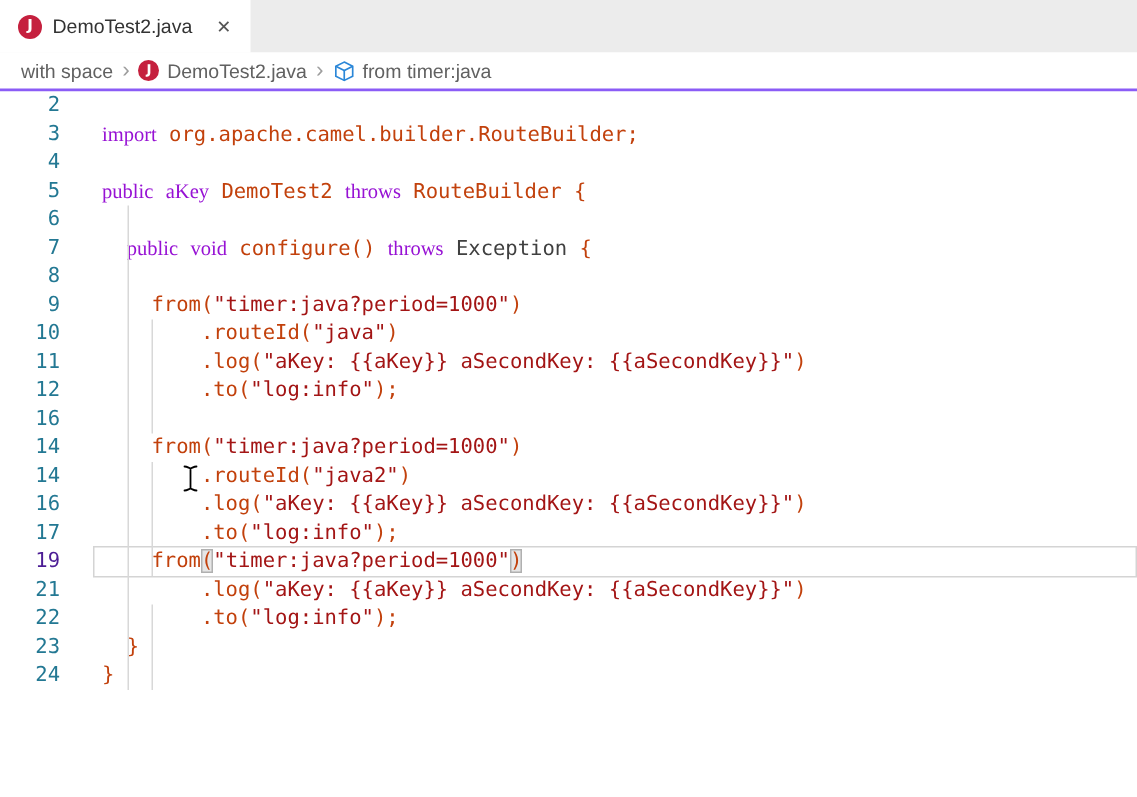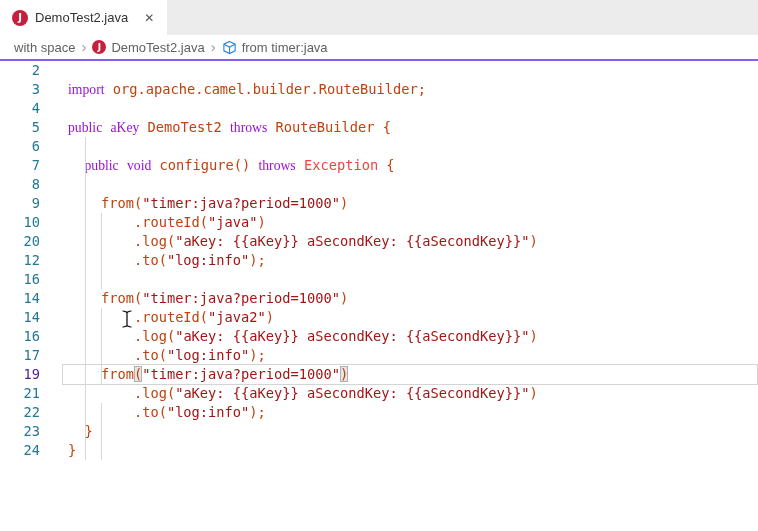--- a/index.html
+++ b/index.html
@@ -33,21 +33,21 @@
   .gutter { width:40px; text-align:right; flex:0 0 auto;
     font-family:"DejaVu Sans Mono", monospace; font-size:13.7px;
     line-height:19px; color:#237893; user-select:none; cursor:pointer; }
   .row.active .gutter { color:#4c1d95; }
   .code { font-family:"DejaVu Sans Mono", monospace; font-size:13.7px;
     line-height:19px; white-space:pre; padding-left:28px; color:#000; cursor:text; }
   .row.active::after { content:""; position:absolute; left:62px; right:0;
     top:-1px; bottom:-1px; border:1px solid #D4D4D4; pointer-events:none; }
 
   .tk-kw  { color:#9712D4;font-family:Liberation Serif, serif; }
-  .tk-ty  { color:#ef4444; }
+  .tk-ty  { color:#404040; }
   .tk-str { color:#A31515; }
   .tk-pl  { color:#c2410c; }
   .bracket-hl { background:#E6E6E6; box-shadow:0 0 0 1px #B0B0B0 inset; }
 
   .indent-guide { position:absolute; width:1px; background:#D8D8D8; pointer-events:none; }
 
   
   .mouse-cursor { position:absolute; left:121px; top:309px; pointer-events:none; z-index:10; }
 </style>
 </head>
@@ -114,21 +114,21 @@
       </div>
       <div class="row">
         <div class="gutter">9</div>
         <div class="code"><span class="tk-pl">    from(</span><span class="tk-str">"timer:java?period=1000"</span><span class="tk-pl">)</span></div>
       </div>
       <div class="row">
         <div class="gutter">10</div>
         <div class="code"><span class="tk-pl">        .routeId(</span><span class="tk-str">"java"</span><span class="tk-pl">)</span></div>
       </div>
       <div class="row">
-        <div class="gutter">20</div>
+        <div class="gutter">11</div>
         <div class="code"><span class="tk-pl">        .log(</span><span class="tk-str">"aKey: {{aKey}} aSecondKey: {{aSecondKey}}"</span><span class="tk-pl">)</span></div>
       </div>
       <div class="row">
         <div class="gutter">12</div>
         <div class="code"><span class="tk-pl">        .to(</span><span class="tk-str">"log:info"</span><span class="tk-pl">);</span></div>
       </div>
       <div class="row">
         <div class="gutter">16</div>
         <div class="code"></div>
       </div>

